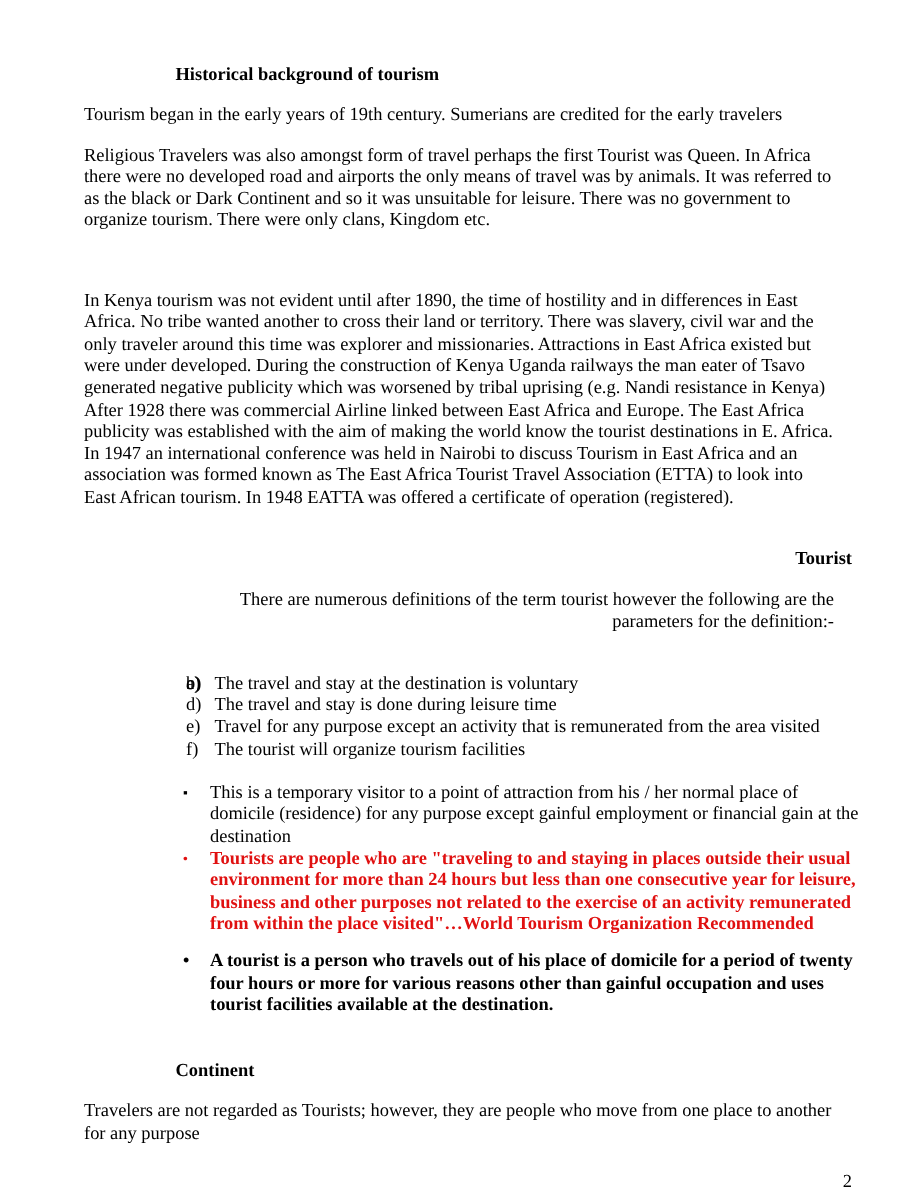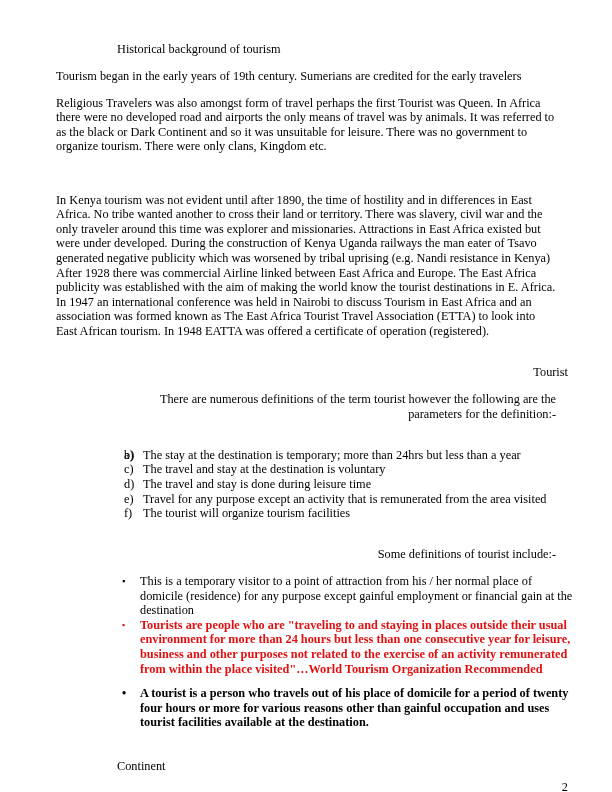--- a/index.html
+++ b/index.html
@@ -22,21 +22,21 @@
     position: absolute;
     left: 44px;
     top: 42px;
     width: 524px;
     font-size: 12.3px;
     line-height: 14.6px;
     color: #000000;
     text-align: left;
   }
   .heading {
-    font-weight: normal;
+    font-weight: bold;
     margin-left: 73px;
     line-height: 15px;
   }
   .para {
     margin: 12px;
   }
   .para + .para {
     margin-top: 0;
   }
   .spacer-line {
@@ -132,44 +132,42 @@
 
     <div class="indent-block">
       <div class="heading" style="margin-left:0">Tourist</div>
       <div class="para">There are numerous definitions of the term tourist however the following are the parameters for the definition:-</div>
     </div>
 
     <div class="spacer-line"></div>
 
     <ul class="alpha-list">
       <li><span class="marker">a)</span></li>
-      <li><span class="marker">b)</span><span>The stay at the destination is temporary; more than 24hrs but less than a year</span></li>
+      <li><span class="marker">b)</span></li>
       <li><span class="marker">c)</span><span>The travel and stay at the destination is voluntary</span></li>
       <li><span class="marker">d)</span><span>The travel and stay is done during leisure time</span></li>
       <li><span class="marker">e)</span><span>Travel for any purpose except an activity that is remunerated from the area visited</span></li>
       <li><span class="marker">f)</span><span>The tourist will organize tourism facilities</span></li>
     </ul>
 
     <div class="spacer-line"></div>
 
-    <div class="indent-block">
-      <div class="para">Some definitions of tourist include:-</div>
-    </div>
 
     <ul class="bullet-list">
       <li class="bullet-sq"><span class="marker">▪</span><span>This is a temporary visitor to a point of attraction from his / her normal place of domicile (residence) for any purpose except gainful employment or financial gain at the destination</span></li>
       <li class="red" id="redDef" style="color: rgb(224, 16, 16);"><span class="marker">•</span><span>Tourists are people who are "traveling to and staying in places outside their usual environment for more than 24 hours but less than one consecutive year for leisure, business and other purposes not related to the exercise of an activity remunerated from within the place visited"…World Tourism Organization Recommended</span></li>
     </ul>
 
     <div class="spacer-half"></div>
 
     <ul class="bullet-list">
       <li class="emph"><span class="marker">•</span><span>A tourist is a person who travels out of his place of domicile for a period of twenty four hours or more for various reasons other than gainful occupation and uses tourist facilities available at the destination.</span></li>
     </ul>
 
     <div class="spacer-line"></div>
     <div class="spacer-line"></div>
 
     <div class="heading">Continent</div>
+    <div class="para">Travelers are not regarded as Tourists; however, they are people who move from one place to another for any purpose</div>
 
     <div class="page-number">2</div>
   </div>
 </div>
 
 </body></html>

